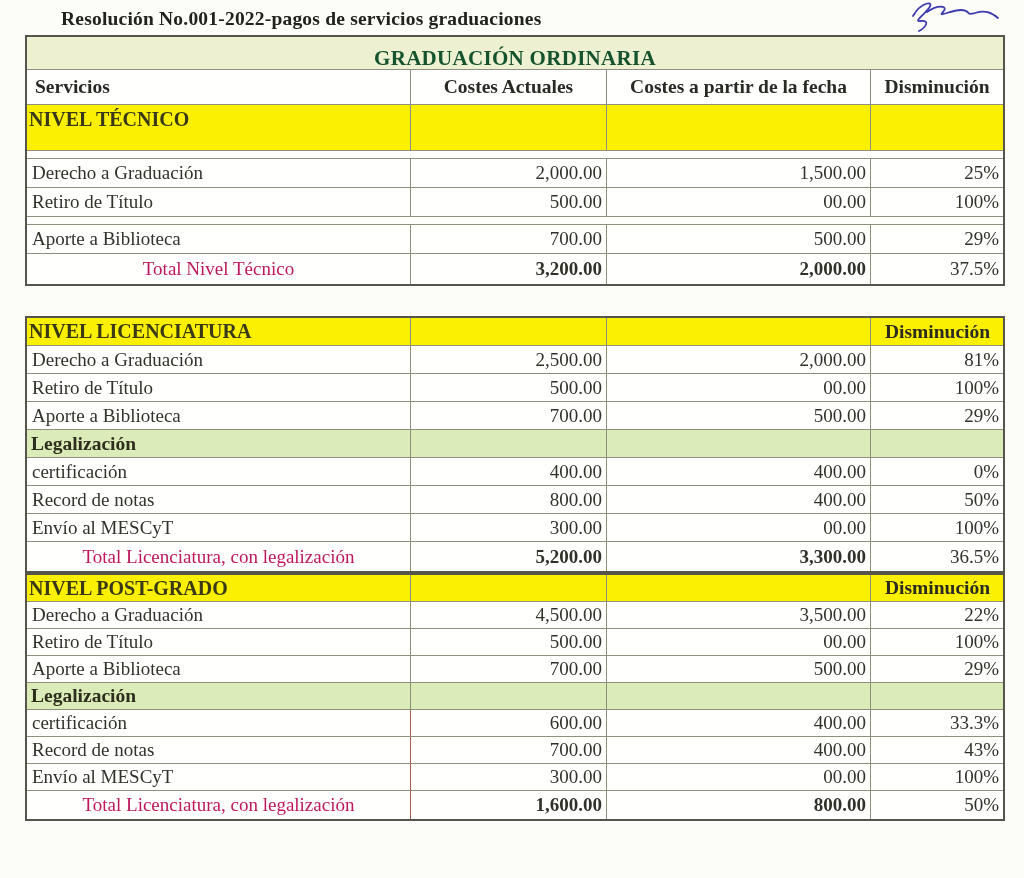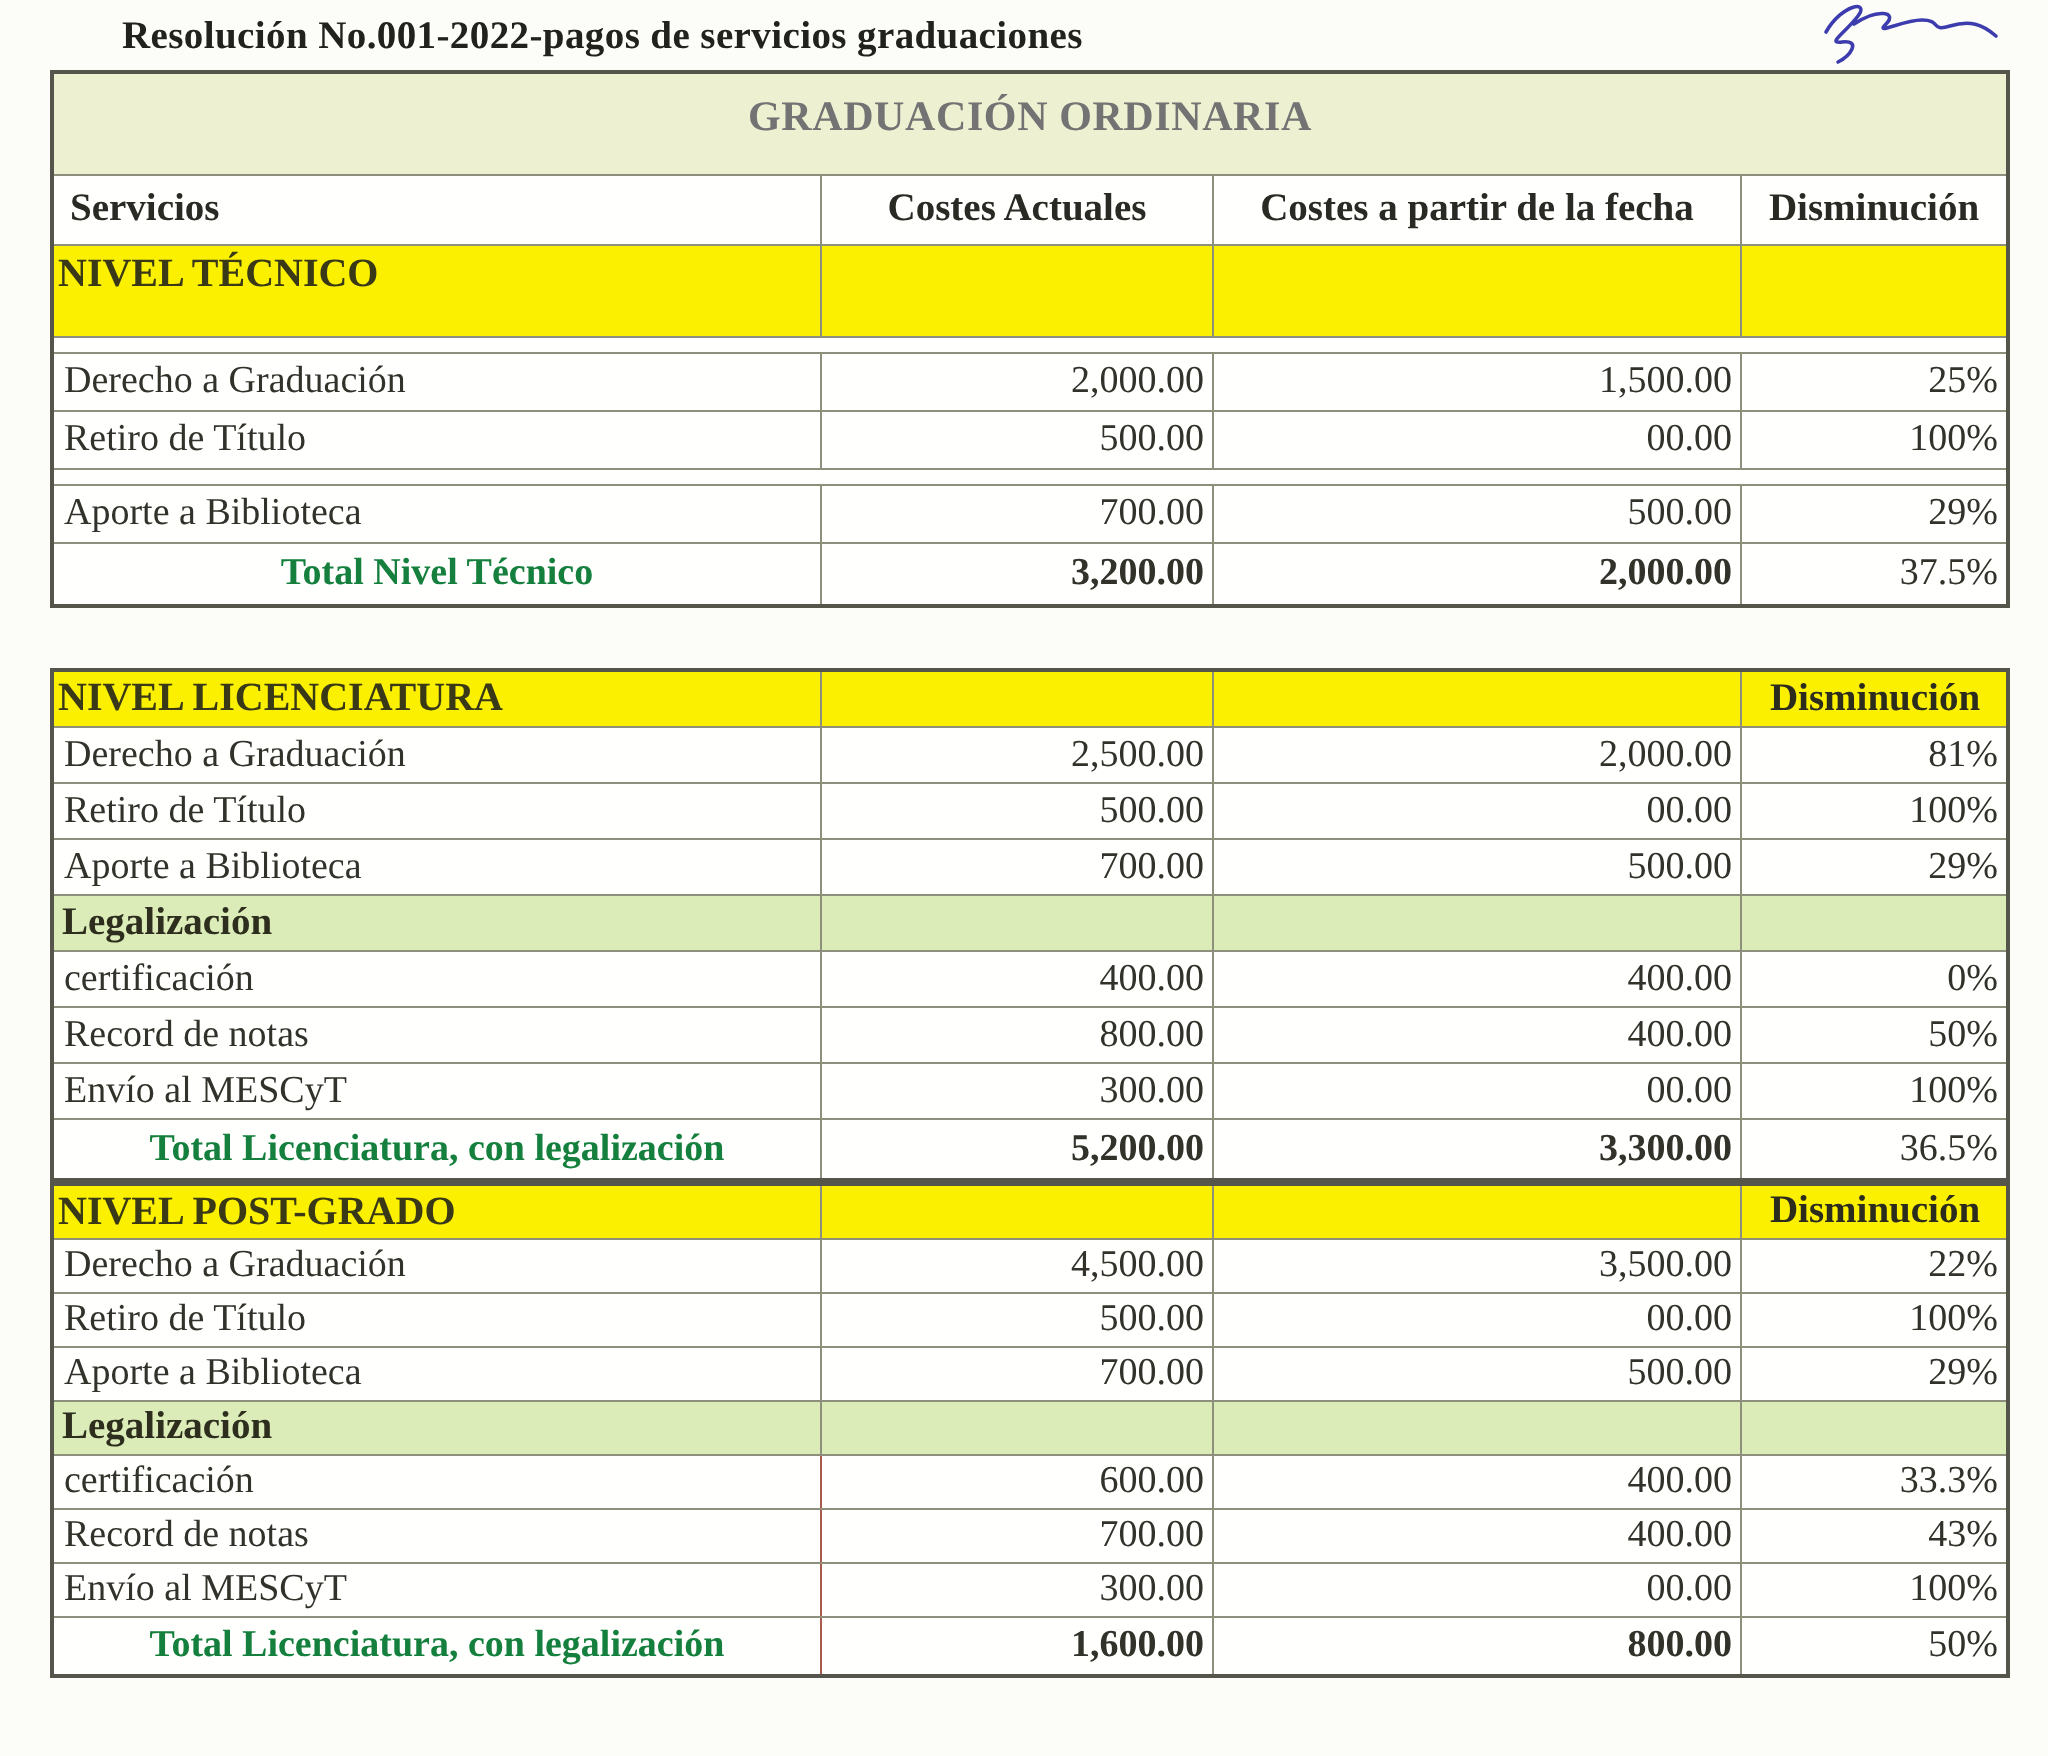--- a/index.html
+++ b/index.html
@@ -33,38 +33,38 @@
     display:flex;align-items:center;
     padding:0 5px;overflow:hidden;white-space:nowrap;
     box-sizing:border-box;
   }
   .cell:not(:last-child){border-right:1px solid #8f8f7e}
   .c-label{justify-content:flex-start}
   .c-num,.c-pct{justify-content:flex-end;padding-right:4px}
   
   .row-title{
     display:block;text-align:center;
-    background:#edf1d2;height:50px;line-height:42px;
-    font-weight:bold;font-size:21px;color:#737373;letter-spacing:.3px;
+    background:#edf1d2;height:32px;line-height:42px;
+    font-weight:bold;font-size:21px;color:#14532d;letter-spacing:.3px;
   }
   
   .row-colhead{height:34px;font-weight:bold;font-size:19.5px;color:#2a2a24}
   .row-colhead .cell{justify-content:center}
   .row-colhead .cell:first-child{justify-content:flex-start;padding-left:8px}
   
   .row-section{background:#fbf000;font-weight:bold}
   .row-section .c-label{font-size:20px;color:#393917;padding-left:2px}
   .row-section .c-pct{justify-content:center;color:#2b2b1e;font-size:19.5px}
   #table-tecnico .row-section{height:45px}
   #table-tecnico .row-section .c-label{align-items:flex-start;padding-top:3px}
   
   .row-subsection{background:#dcecb8;font-weight:bold}
   .row-subsection .c-label{color:#2e2e1e;font-size:19.5px;padding-left:4px}
   
-  .row-total .c-label{font-weight:bold;justify-content:center;color:#15803d}
+  .row-total .c-label{font-weight:normal;justify-content:center;color:#be185d}
   .row-total .c-num{font-weight:bold}
   .row-total-left .c-label{font-weight:bold;color:#22221b}
   .row-total-left .cell:nth-child(2){font-weight:bold}
   #table-tecnico .row-total{height:30px}
   #table-licenciatura .trow{height:27px}
   #table-licenciatura .row-total{height:29px}
   #table-postgrado .trow{height:26px}
   #table-postgrado .row-total{height:28px}
   .row-spacer{height:7px !important}
   

